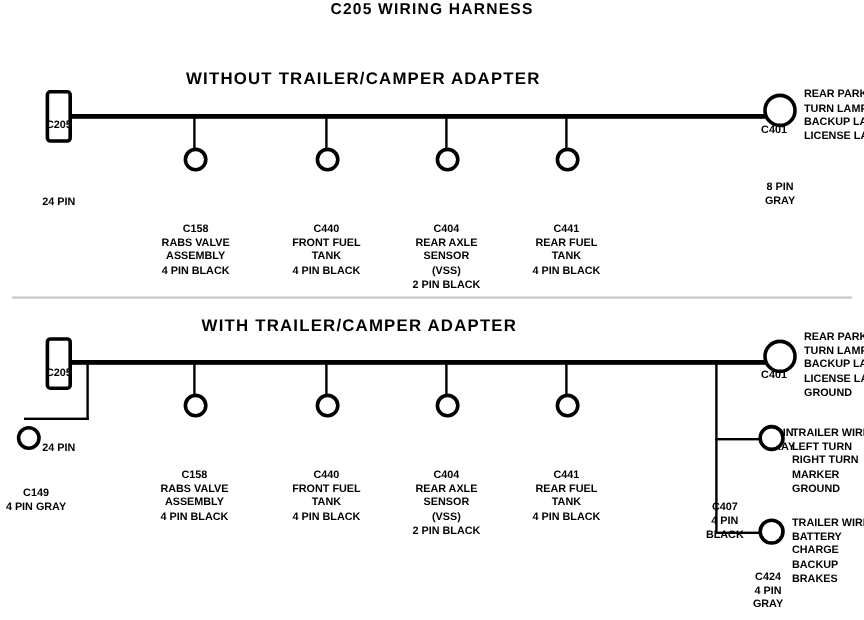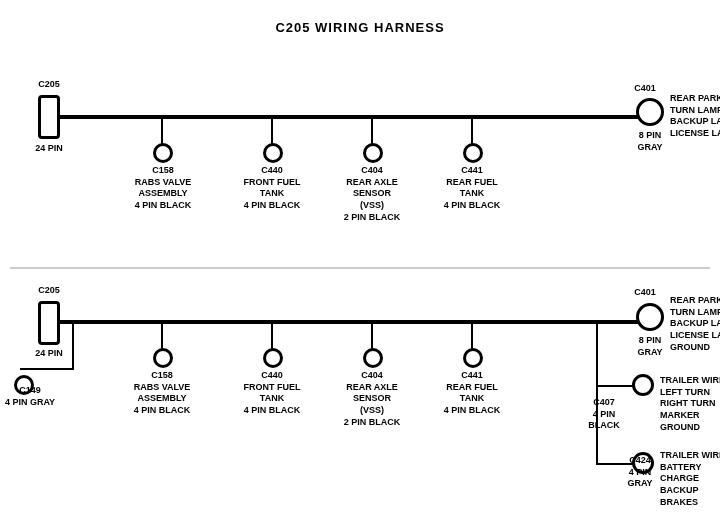--- a/index.html
+++ b/index.html
@@ -9,21 +9,21 @@
       background: #fff;
       font-family: Arial, sans-serif;
       font-size: 10px;
       overflow: hidden;
       position: relative;
     }
     .page-title {
       text-align: center;
       font-size: 13px;
       font-weight: bold;
-      padding-top: 20px;
+      padding-top: 0;
       letter-spacing: 1px;
     }
     .diagram-container {
       position: relative;
       width: 720px;
       height: 500px;
     }
     
     .section-label {
       position: absolute;
@@ -50,20 +50,21 @@
       background: #fff;
       border-radius: 4px;
     }
     
     .label {
       position: absolute;
       text-align: center;
       font-size: 9px;
       font-weight: bold;
       line-height: 1.3;
+      margin-top: 40px;
     }
     .label-left {
       position: absolute;
       text-align: left;
       font-size: 9px;
       font-weight: bold;
       line-height: 1.3;
     }
     
     .divider {
@@ -85,20 +86,21 @@
       background: #000;
     }
   </style>
 </head>
 <body>
 
 <div class="page-title">C205 WIRING HARNESS</div>
 
 <div class="diagram-container">
 
+  <div class="section-label" style="top:42px; left:155px;">WITHOUT  TRAILER/CAMPER  ADAPTER</div>
 
   <div class="wire-h" style="top:80px; left:60px; width:600px;"></div>
 
   <div class="connector-rect" style="top:60px; left:38px; width:22px; height:44px;"></div>
   <div class="label" style="top:44px; left:28px; width:42px;">C205</div>
   <div class="label" style="top:108px; left:24px; width:50px;">24 PIN</div>
 
   <div class="connector" style="top:63px; left:636px; width:28px; height:28px;"></div>
   <div class="label" style="top:48px; left:630px; width:30px;">C401</div>
   <div class="label-left" style="top:58px; left:670px; width:80px; font-size:9px;">REAR PARK/STOP<br>TURN LAMPS<br>BACKUP LAMPS<br>LICENSE LAMPS</div>
@@ -115,20 +117,21 @@
   <div class="drop-v" style="top:82px; left:371px; height:28px;"></div>
   <div class="connector" style="top:108px; left:363px; width:20px; height:20px;"></div>
   <div class="label" style="top:130px; left:343px; width:58px;">C404<br>REAR AXLE<br>SENSOR<br>(VSS)<br>2 PIN BLACK</div>
 
   <div class="drop-v" style="top:82px; left:471px; height:28px;"></div>
   <div class="connector" style="top:108px; left:463px; width:20px; height:20px;"></div>
   <div class="label" style="top:130px; left:443px; width:58px;">C441<br>REAR FUEL<br>TANK<br>4 PIN BLACK</div>
 
   <div class="divider" style="top:232px;"></div>
 
+  <div class="section-label" style="top:248px; left:168px;">WITH  TRAILER/CAMPER  ADAPTER</div>
 
   <div class="wire-h" style="top:285px; left:60px; width:600px;"></div>
 
   <div class="connector-rect" style="top:266px; left:38px; width:22px; height:44px;"></div>
   <div class="label" style="top:250px; left:28px; width:42px;">C205</div>
   <div class="label" style="top:313px; left:24px; width:50px;">24 PIN</div>
 
   <div class="drop-v" style="top:287px; left:72px; height:48px;"></div>
   <div class="drop-h" style="top:333px; left:20px; width:54px;"></div>
 

